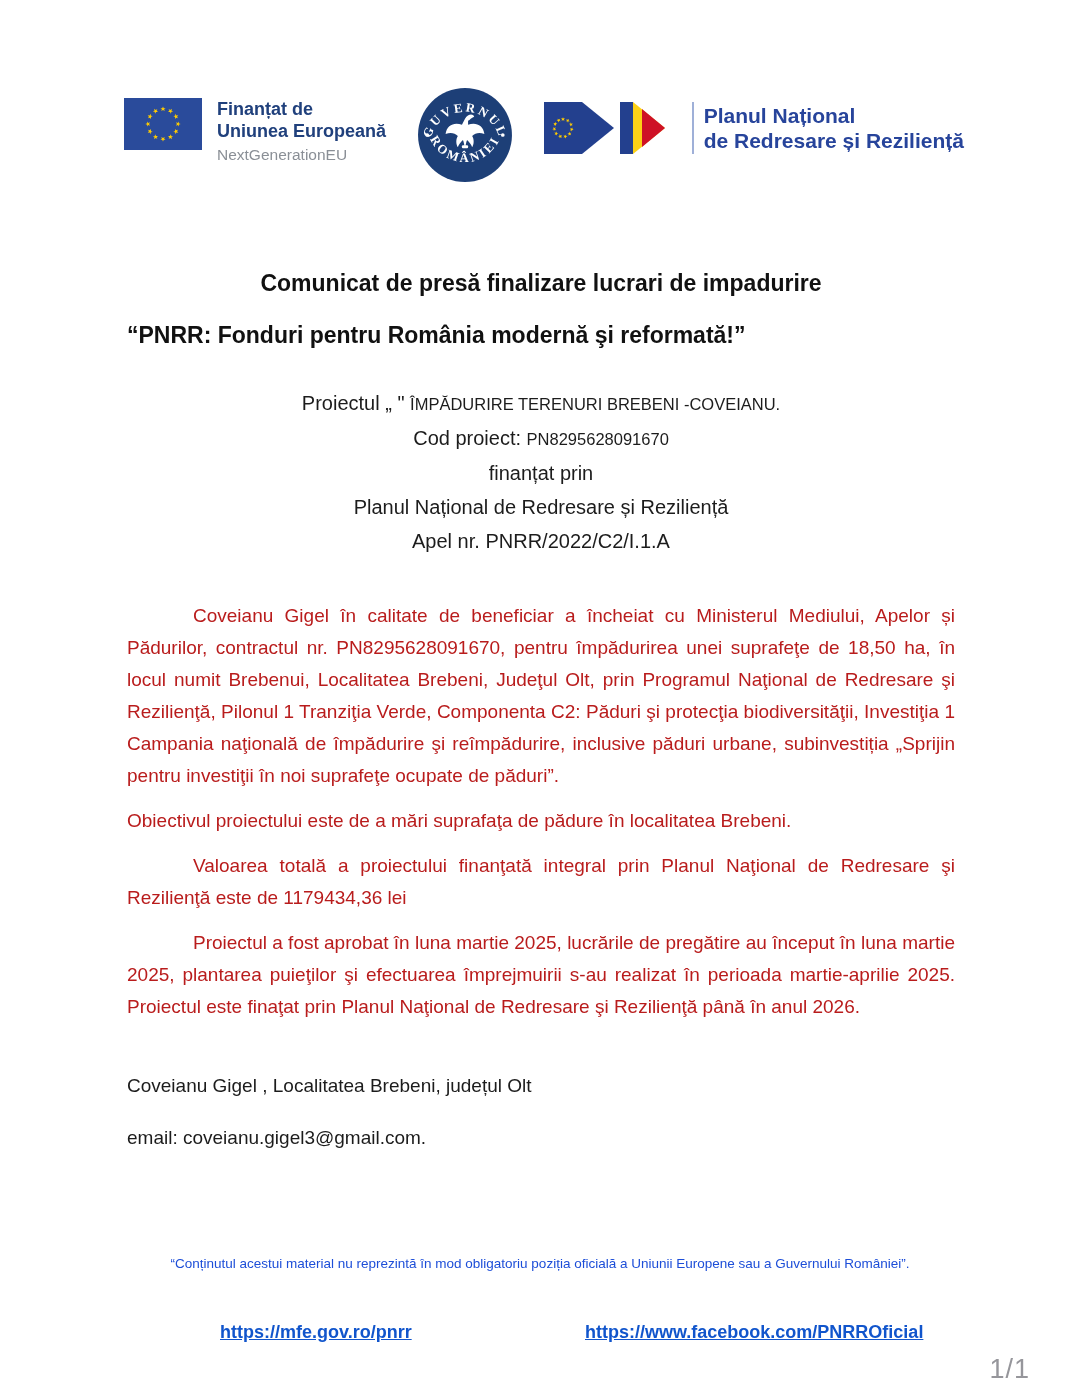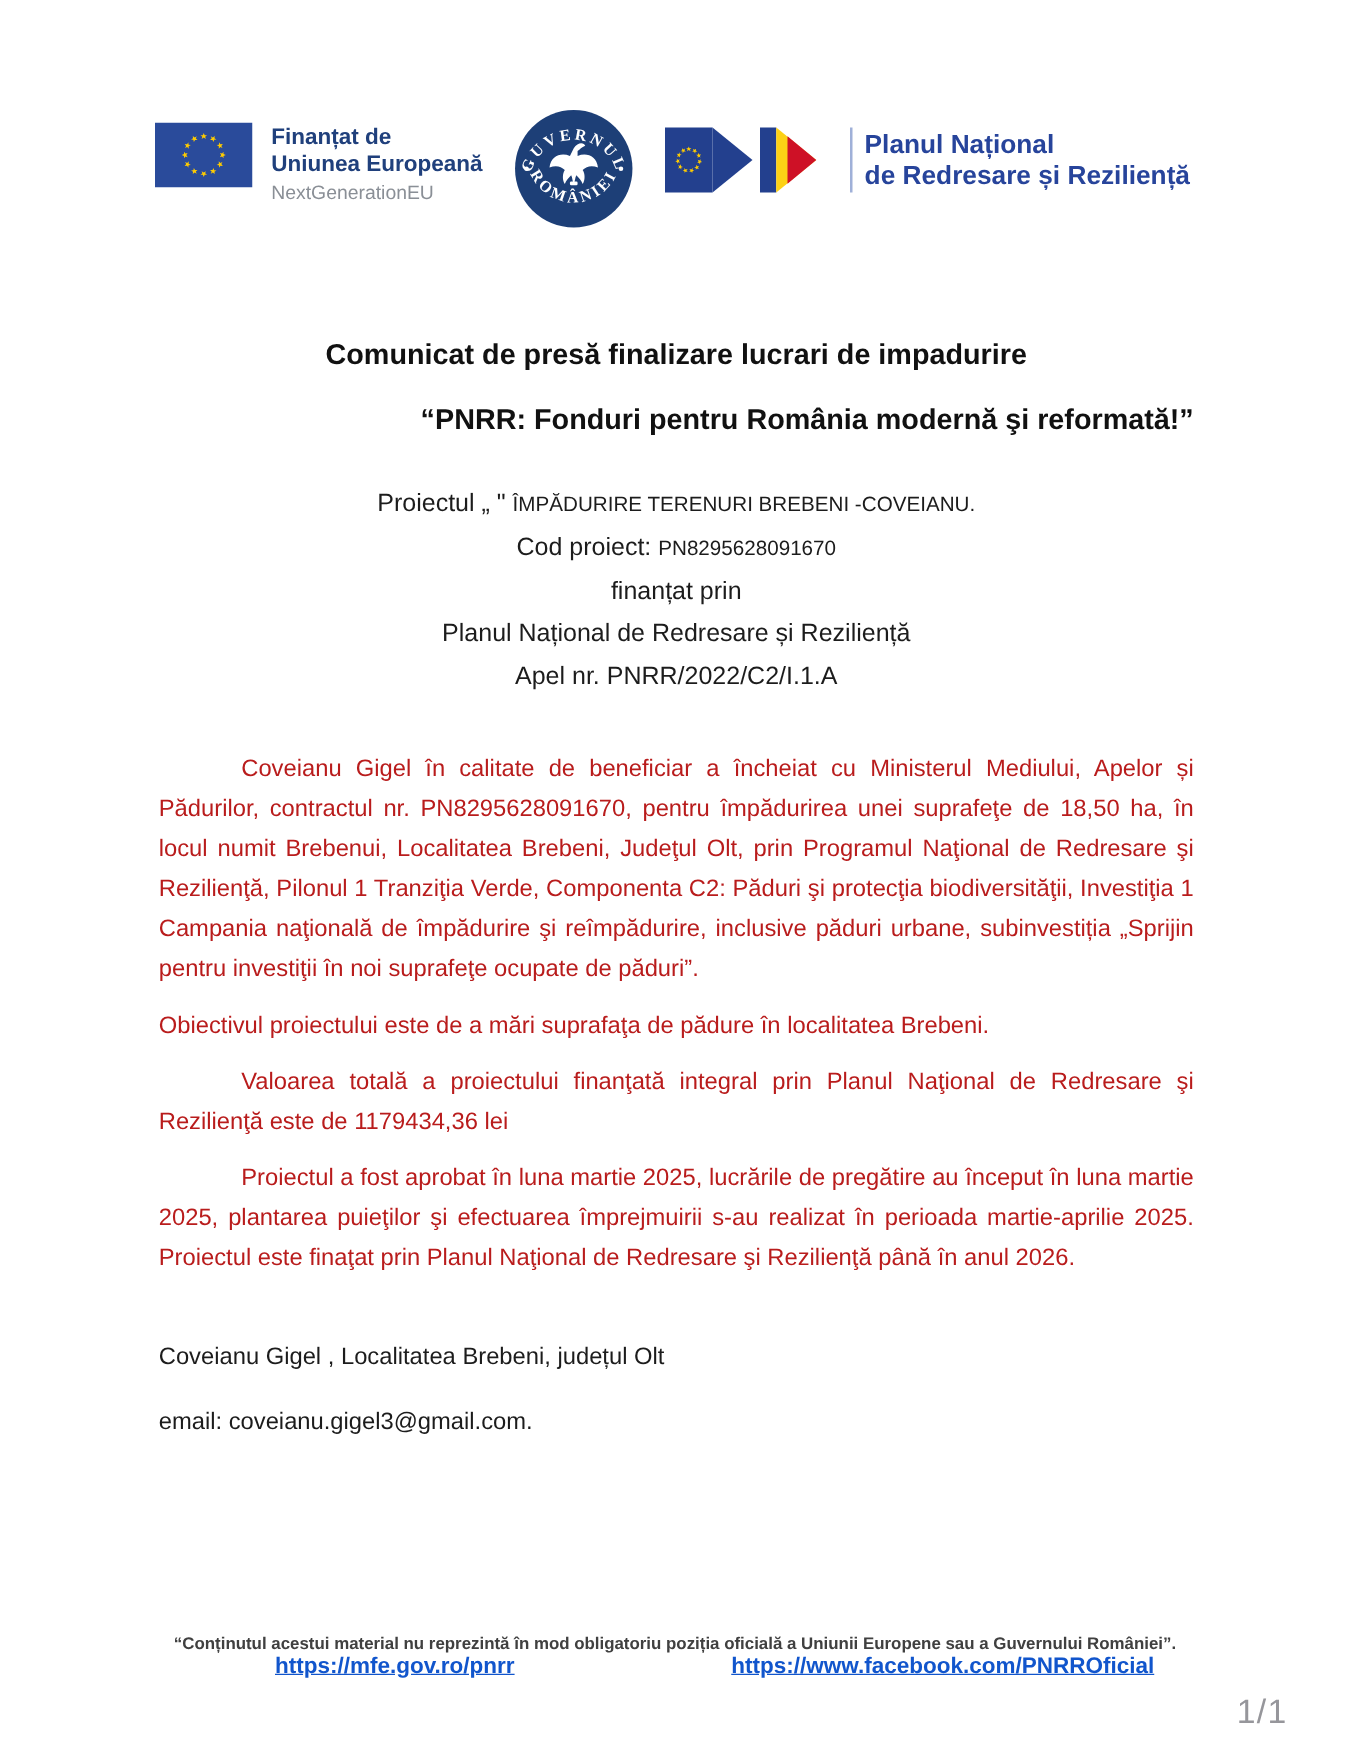--- a/index.html
+++ b/index.html
@@ -7,41 +7,41 @@
     position:relative;
     width:1080px;height:1400px;
     background:#ffffff;
     font-family:"Liberation Sans","DejaVu Sans",sans-serif;
     color:#1c1c1c;
     overflow:hidden;
   }
 
   
   .header{
-    position:absolute;top:86px;left:124px;right:128px;
+    position:absolute;top:86px;left:124px;right:116px;
     display:flex;justify-content:space-between;align-items:flex-start;
   }
   .eu-logo{display:flex;gap:15px;margin-top:12px;}
   .eu-flag{width:78px;height:52px;display:block;}
   .eu-logo-text{display:flex;flex-direction:column;justify-content:flex-start;}
   .eu-funded{font-weight:bold;color:#20407c;font-size:18px;line-height:22px;}
   .eu-sub{color:#8a8f96;font-size:15.5px;line-height:20px;margin-top:3px;}
   .gov-seal{width:98px;height:98px;display:block;margin-top:0;}
   .pnrr-logo{display:flex;align-items:center;gap:10px;margin-top:12px;}
   .pnrr-icon{width:138px;height:60px;display:block;}
   .pnrr-sep{width:2px;height:52px;background:#9fb0d8;}
   .pnrr-text{font-weight:bold;color:#27449b;font-size:21px;line-height:25px;}
 
   
   .doc{position:absolute;top:268px;left:127px;width:828px;}
   .title-main{
     text-align:center;font-weight:bold;font-size:23px;color:#111;line-height:30px;
   }
   .title-slogan{
-    text-align:right;font-weight:bold;font-size:23px;color:#111;line-height:30px;
+    text-align:left;font-weight:bold;font-size:23px;color:#111;line-height:30px;
     margin-top:22px;
   }
   .project-block{margin-top:36px;text-align:center;font-size:20px;line-height:34px;color:#1c1c1c;}
   .project-name-prefix{font-size:20px;}
   .project-name{font-size:16.5px;}
   .project-code{font-size:16.5px;}
 
   .para{
     margin:0;margin-top:13px;
     font-size:19px;line-height:32px;text-align:justify;color:#b91c1c;
@@ -49,22 +49,22 @@
   .para.first{margin-top:42px;}
   .para.indent{text-indent:66px;}
   .para.no-justify{text-align:left;}
 
   .contact-line{margin:0;font-size:19px;line-height:30px;text-align:left;}
   .contact1{margin-top:48px;}
   .contact2{margin-top:22px;}
 
   
   .disclaimer{
-    position:absolute;top:1307px;left:110px;right:110px;
-    text-align:center;font-weight:bold;font-size:13.5px;color:#404040;
+    position:absolute;top:1256px;left:110px;right:110px;
+    text-align:center;font-weight:normal;font-size:13.5px;color:#1d4ed8;
   }
   .motto{
     position:absolute;top:1290px;left:0;right:0;
     text-align:center;font-weight:bold;font-size:18px;color:#111;
   }
   .link{
     position:absolute;top:1322px;
     font-weight:bold;font-size:18px;color:#1155cc;
     text-decoration:underline;cursor:pointer;margin-left:40px;
   }

